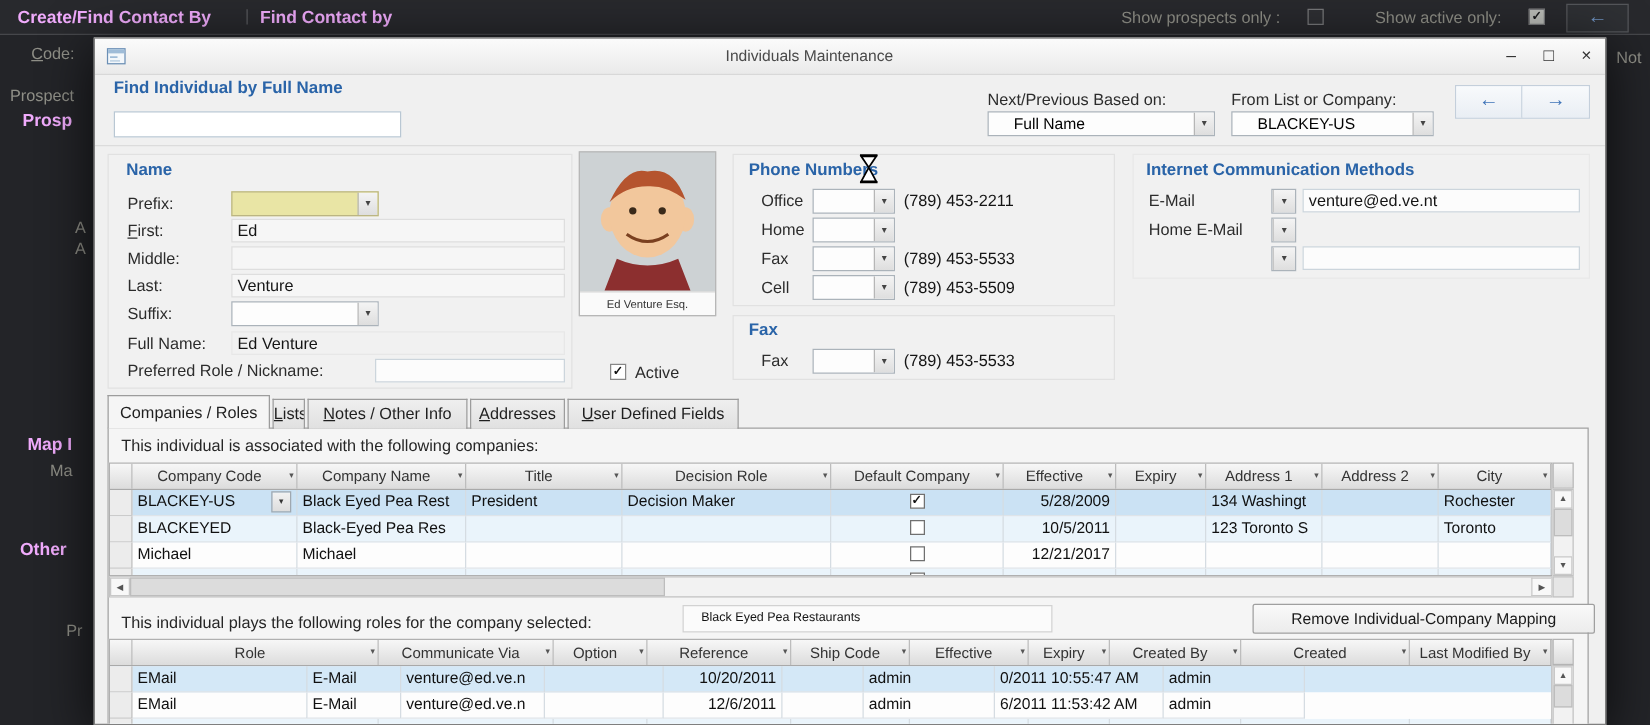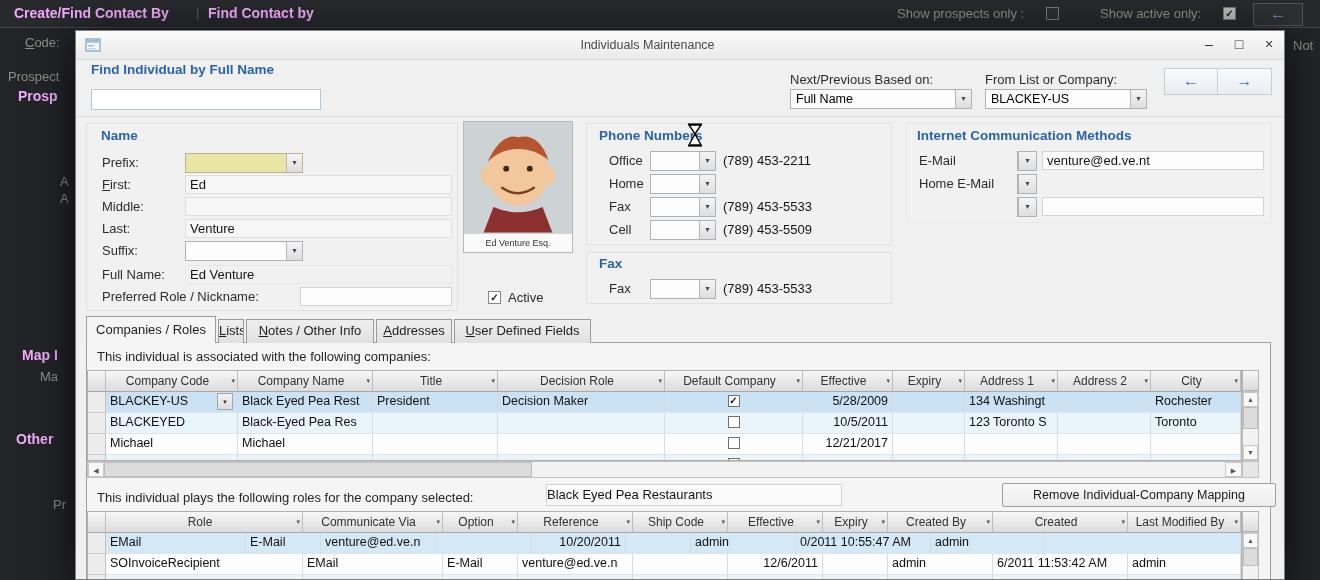--- a/index.html
+++ b/index.html
@@ -22,21 +22,21 @@
   .win-icon { margin-left:9px; width:16px; height:16px; }
   .win-btn { width:30px; height:22px; text-align:center; line-height:20px; color:#333; font-size:14px; cursor:default; }
   .band-sep { position:absolute; left:0; top:85px; width:100%; height:1px; background:#dcdcdc; }
 
   .stitle { position:absolute; color:#2a64a8; font-weight:bold; font-size:13.5px; white-space:nowrap; }
   .lbl { position:absolute; color:#2c2c2c; font-size:13px; white-space:nowrap; }
   .val { position:absolute; color:#141414; font-size:13px; white-space:nowrap; }
   .group { position:absolute; background:#f1f1f1; border:1px solid #e1e1e1; }
 
   .find-input { position:absolute; left:15px; top:58px; width:230px; height:21px; border:1px solid #b9c7d3; background:#ffffff; font:13px "Liberation Sans",sans-serif; padding:0 4px; }
-  .combo { position:absolute; height:20px; background:#fdfdfd; border:1px solid #abb3ba; font-size:12.5px; line-height:18px; padding-left:5px; white-space:nowrap; overflow:hidden; }
+  .combo { position:absolute; height:20px; background:#fdfdfd; border:1px solid #abb3ba; font-size:12.5px; line-height:18px; padding-left:20px; white-space:nowrap; overflow:hidden; }
   .combo .arrow { position:absolute; right:0; top:0; bottom:0; width:16px; background:linear-gradient(#f4f4f4,#dedede); border-left:1px solid #b6b6b6; text-align:center; font-size:8px; line-height:18px; color:#444; }
   .combo.yellow { background:#e9e5a5; border-color:#bbb583; }
   .field { position:absolute; background:#f6f6f6; border:1px solid #dedede; height:19px; font-size:13px; color:#151515; padding:1px 4px; line-height:15px; white-space:nowrap; overflow:hidden; }
   .field.white { background:#fcfcfc; border-color:#ccd5dc; }
   .checkbox { position:absolute; width:13px; height:13px; border:1px solid #878787; background:#ffffff; font-size:10px; line-height:11px; text-align:center; font-weight:bold; color:#111; }
 
   .navbox { position:absolute; left:1088px; top:37px; width:108px; height:27px; border:1px solid #c4cfdb; background:#eef2f7; display:flex; }
   .navbtn { width:53px; height:100%; text-align:center; line-height:24px; color:#3f74b8; font-size:16px; font-weight:bold; background:linear-gradient(#f8fafc,#e9eef4); }
   .navbtn:first-child { border-right:1px solid #c4cfdb; }
 
@@ -75,21 +75,21 @@
   .vscroll { position:absolute; width:17px; background:#f2f2f2; border:1px solid #c2c2c2; z-index:5; }
   .hscroll { position:absolute; height:17px; background:#f2f2f2; border:1px solid #c2c2c2; display:flex; z-index:5; }
   .sbtn { background:#f8f8f8; border:1px solid #c8c8c8; color:#555; text-align:center; font-size:7px; }
   .hscroll .sbtn { width:16px; height:100%; line-height:15px; }
   .vscroll .sbtn { width:100%; height:15px; line-height:14px; }
   .hthumb { height:100%; width:428px; background:#dcdcdc; border:1px solid #bdbdbd; }
   .vthumb { width:100%; background:#dcdcdc; border:1px solid #bdbdbd; }
   .corner { position:absolute; width:17px; height:17px; background:#e6e6e6; border:1px solid #c2c2c2; z-index:5; }
   .hcorner { position:absolute; width:17px; height:21px; background:linear-gradient(#f7f7f7,#dcdcdc); border:1px solid #b3b3b3; z-index:5; }
 
-  .roles-field { position:absolute; left:470px; top:453px; width:296px; height:22px; background:#fbfbfb; border:1px solid #d2d2d2; font-size:13px; line-height:20px; padding:0 0; color:#141414; z-index:4; white-space:nowrap; }
+  .roles-field { position:absolute; left:470px; top:453px; width:296px; height:22px; background:#fbfbfb; border:1px solid #d2d2d2; font-size:10px; line-height:20px; padding:0 14px; color:#141414; z-index:4; white-space:nowrap; }
   .push-btn { position:absolute; left:910px; top:452px; width:274px; height:24px; background:linear-gradient(#f9f9f9,#ececec); border:1px solid #9f9f9f; border-radius:2px; text-align:center; line-height:22px; font-size:12.5px; color:#1a1a1a; z-index:4;margin-left:16px; }
 
   .cursor { position:absolute; left:686px; top:122px; z-index:60; }
 </style>
 </head>
 <body>
 
 <div class="screen">
 
   <div class="bg-topbar"></div>
@@ -355,21 +355,20 @@
         <div class="gc rw4">venture@ed.ve.n</div>
         <div class="gc rw5"></div>
         <div class="gc rw6 tr">10/20/2011</div>
         <div class="gc rw7 tr"></div>
         <div class="gc rw8">admin</div>
         <div class="gc rw9">0/2011 10:55:47 AM</div>
         <div class="gc rw10">admin</div>
       </div>
       <div class="grow">
         <div class="gc rw0 sel-col"></div>
-        <div class="gc rw1">SOInvoiceRecipient</div>
         <div class="gc rw2">EMail</div>
         <div class="gc rw3">E-Mail</div>
         <div class="gc rw4">venture@ed.ve.n</div>
         <div class="gc rw5"></div>
         <div class="gc rw6 tr">12/6/2011</div>
         <div class="gc rw7 tr"></div>
         <div class="gc rw8">admin</div>
         <div class="gc rw9">6/2011 11:53:42 AM</div>
         <div class="gc rw10">admin</div>
       </div>

